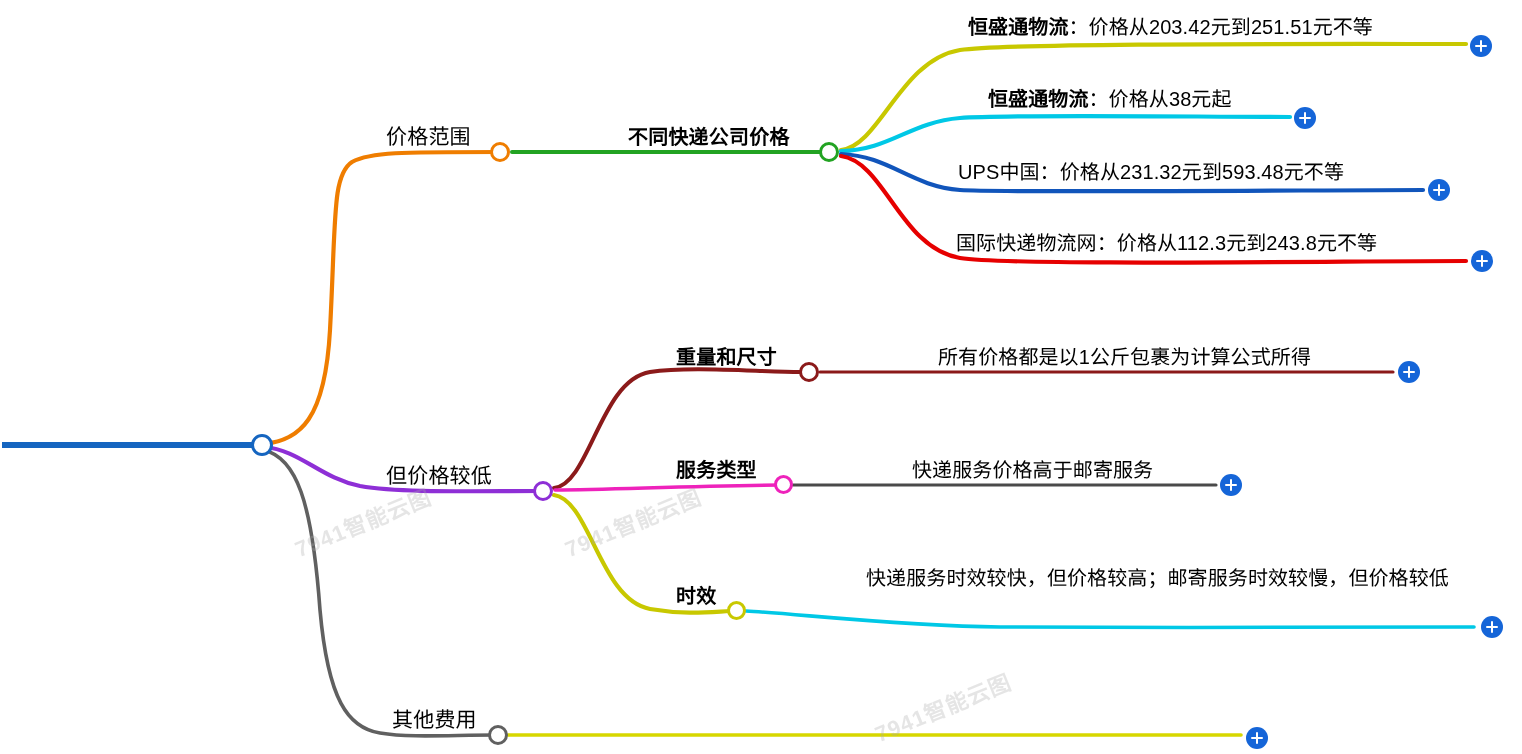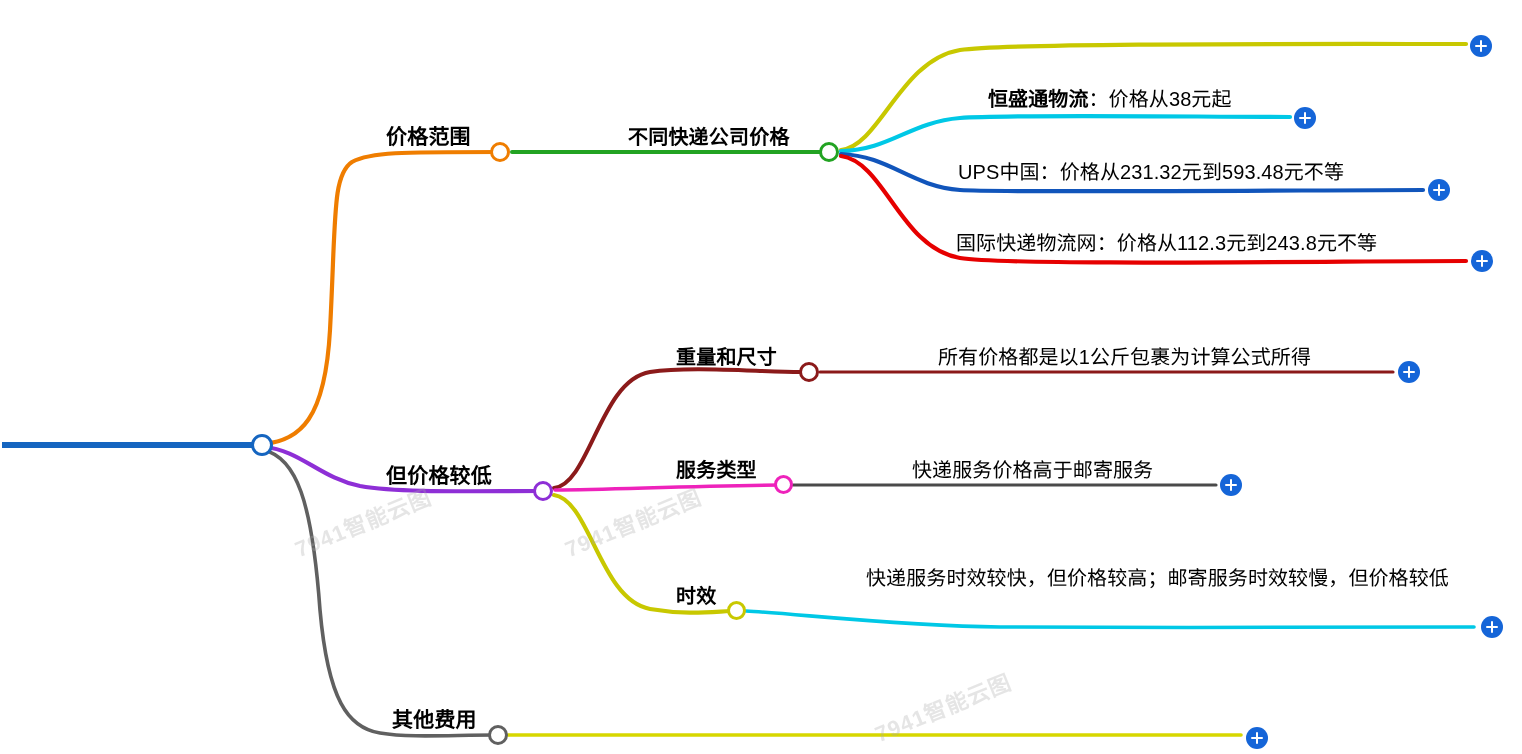--- a/index.html
+++ b/index.html
@@ -34,21 +34,21 @@
     color: #000000;
     line-height: 1.18;
   }
   .node-root {
     font-size: 25px;
     font-weight: bold;
     letter-spacing: 0.2px;
   }
   .node-branch {
     font-size: 21px;
-    font-weight: bold;
+    font-weight: normal;
     letter-spacing: 0.2px;
   }
   .node-sub {
     font-size: 20px;
     font-weight: bold;
     letter-spacing: 0.2px;
   }
   .node-leaf {
     font-size: 20px;
     font-weight: normal;
@@ -148,20 +148,23 @@
   <div class="watermark" style="left:870px; top:690px;">7941智能云图</div>
 
   <div class="circle" style="left:251px; top:434px; width:22px; height:22px; border:3.4px solid #1565c0;"></div>
 
   <div class="node-label node-branch" style="left:386px; top:125px;">价格范围</div>
   <div class="circle" style="left:490px; top:142px; width:20px; height:20px; border:3.2px solid #ef7d00;"></div>
 
   <div class="node-label node-sub" style="left:628px; top:126px;">不同快递公司价格</div>
   <div class="circle" style="left:819px; top:142px; width:20px; height:20px; border:3.2px solid #22a322;"></div>
 
+  <div class="leaf-wrap node-leaf" style="left:968px; top:14px;">
+    <span class="lead">恒盛通物流</span><span>：</span><span>价格从203.42元到251.51元不等</span>
+  </div>
   <div class="plus-btn" style="left:1470px; top:35px; background:#1565d8;"></div>
 
   <div class="leaf-wrap node-leaf" style="left:968px; top:86px;margin-left:20px;">
     <span class="lead">恒盛通物流</span><span>：</span><span>价格从38元起</span>
   </div>
   <div class="plus-btn" style="left:1294px; top:107px; background:#1565d8;"></div>
 
   <div class="leaf-wrap node-leaf" style="left:958px; top:159px;">
     <span>UPS中国：价格从231.32元到593.48元不等</span>
   </div>

